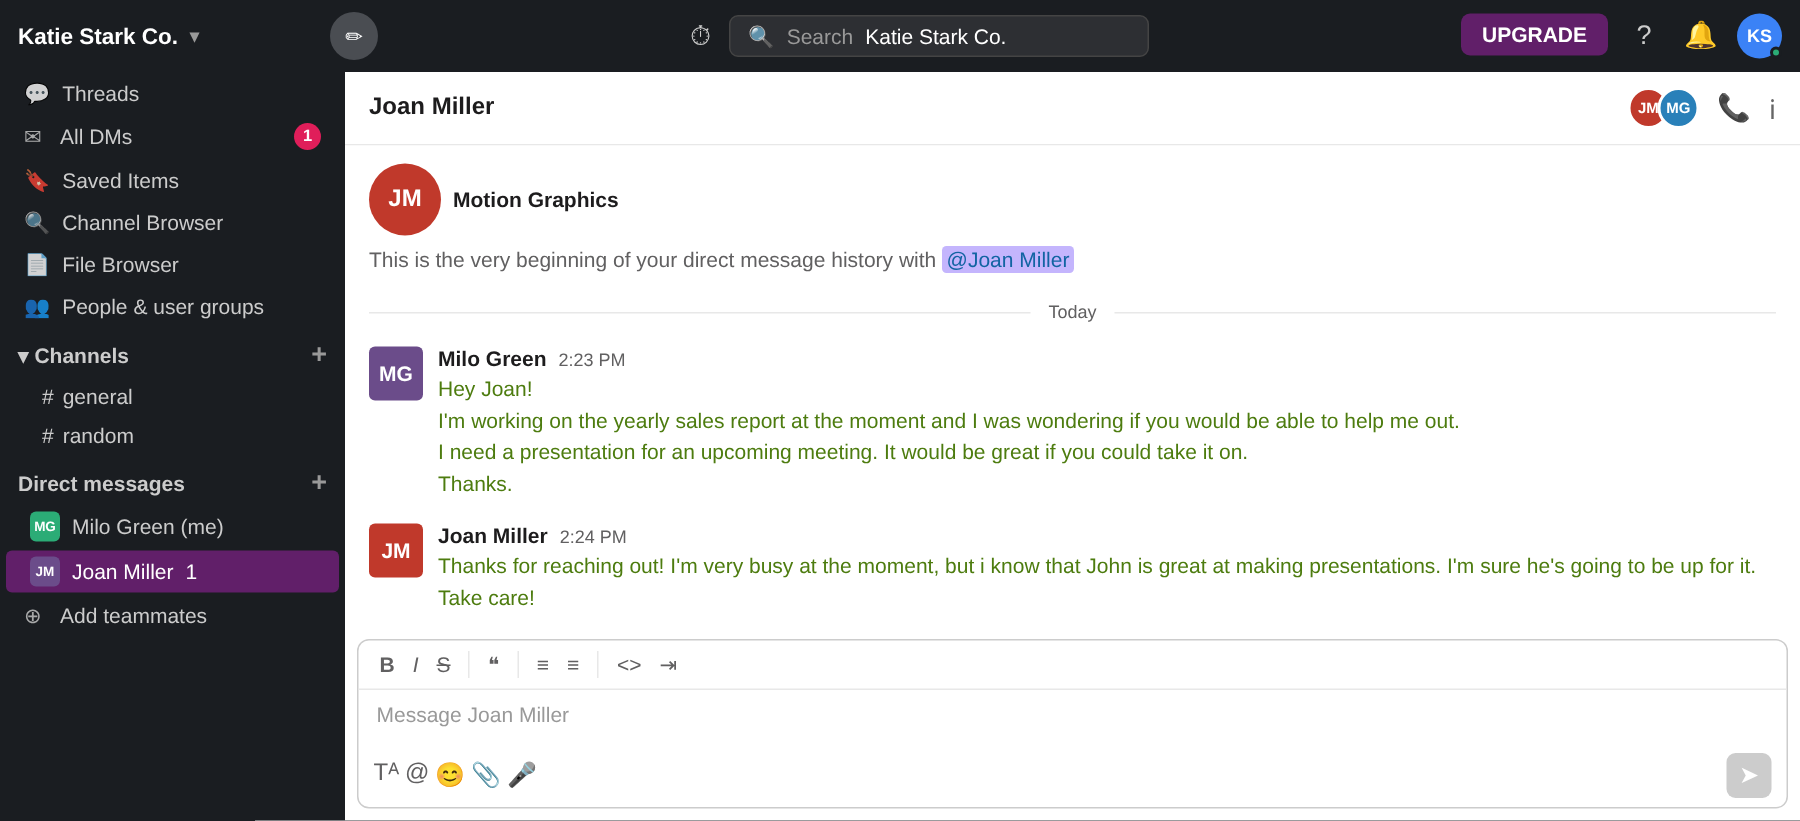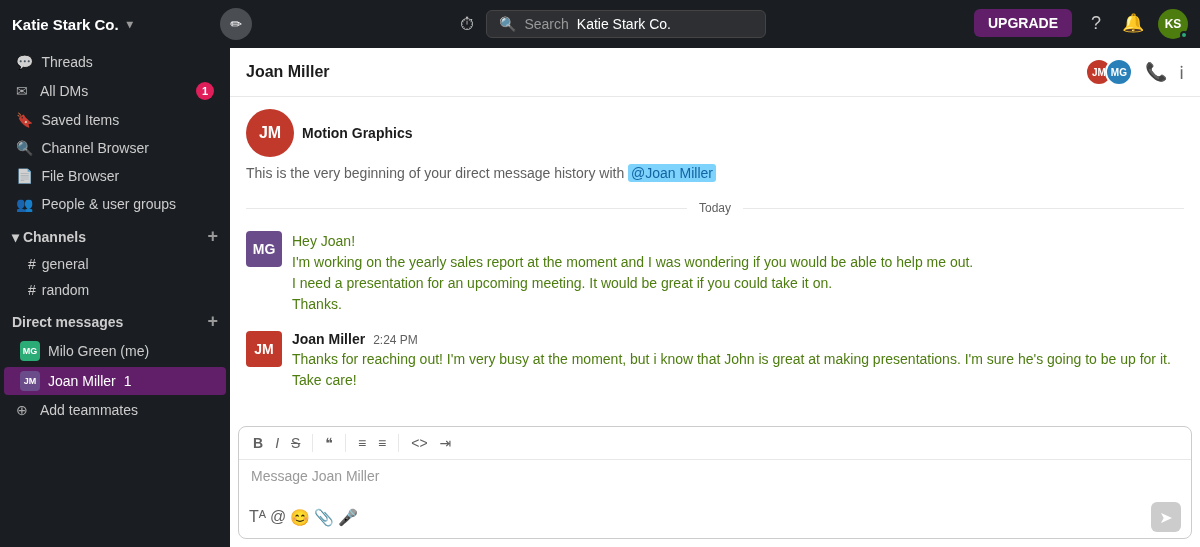--- a/index.html
+++ b/index.html
@@ -14,21 +14,21 @@
     .edit-btn { width: 32px; height: 32px; border-radius: 50%; background: #4a4d52; display: flex; align-items: center; justify-content: center; cursor: pointer; color: #fff; font-size: 14px; }
     .topbar-center { flex: 1; display: flex; align-items: center; justify-content: center; gap: 12px; }
     .history-btn { color: #ccc; font-size: 18px; cursor: pointer; }
     .search-bar { display: flex; align-items: center; gap: 8px; background: #2d2f33; border: 1px solid #444; border-radius: 6px; padding: 5px 12px; min-width: 280px; color: #ccc; font-size: 14px; cursor: pointer; }
     .search-bar .search-icon { color: #999; }
     .search-bar .search-text { color: #999; }
     .search-bar .search-workspace { color: #fff; font-weight: 500; }
     .topbar-right { display: flex; align-items: flex-start; gap: 10px; }
     .upgrade-btn { background: #611f69; color: #fff; border: none; border-radius: 6px; padding: 6px 14px; font-size: 14px; font-weight: 700; cursor: pointer; }
     .icon-btn { color: #ccc; font-size: 18px; cursor: pointer; width: 28px; height: 28px; display: flex; align-items: center; justify-content: center; }
-    .avatar-top { width: 30px; height: 30px; border-radius: 50%; background: #4d7c0f; display: flex; align-items: center; justify-content: center; color: #fff; font-size: 12px; font-weight: 700; position: relative; }
+    .avatar-top { width: 30px; height: 30px; border-radius: 50%; background: #3b82f6; display: flex; align-items: center; justify-content: center; color: #fff; font-size: 12px; font-weight: 700; position: relative; }
     .avatar-top .status-dot { position: absolute; bottom: 0; right: 0; width: 8px; height: 8px; background: #2bac76; border-radius: 50%; border: 2px solid #1a1d21; }
 
     
     .main { display: flex; flex: 1; overflow: hidden; }
 
     
     .sidebar { width: 230px; background: #1a1d21; color: #ccc; display: flex; flex-direction: column; overflow-y: auto; flex-shrink: 0; padding-bottom: 10px; }
     .sidebar-item { display: flex; align-items: center; gap: 8px; padding: 5px 12px; font-size: 14px; cursor: pointer; border-radius: 4px; margin: 1px 4px; color: #ccc; }
     .sidebar-item .item-icon { font-size: 14px; opacity: 0.8; min-width: 16px; }
     .sidebar-item .badge { background: #e01e5a; color: #fff; font-size: 11px; font-weight: 700; border-radius: 50%; width: 18px; height: 18px; display: flex; align-items: center; justify-content: center; margin-left: auto; }
@@ -50,21 +50,21 @@
     .avatar-sm { width: 28px; height: 28px; border-radius: 50%; border: 2px solid #fff; margin-left: -8px; display: flex; align-items: center; justify-content: center; font-size: 10px; font-weight: 700; color: #fff; }
     .avatar-sm:first-child { margin-left: 0; }
     .av1 { background: #c0392b; }
     .av2 { background: #2980b9; }
     .header-icon { color: #666; font-size: 18px; cursor: pointer; }
 
     
     .chat-messages { flex: 1; overflow-y: auto; padding: 0; background: #fff; }
     .history-banner { padding: 12px 16px; }
     .history-msg { font-size: 14px; color: #616061; }
-    .mention { color: #1264a3; background: #7dd3fc; padding: 1px 3px; border-radius: 3px; }
+    .mention { color: #1264a3; background: #c4b5fd; padding: 1px 3px; border-radius: 3px; }
     .date-divider { display: flex; align-items: center; padding: 8px 16px; }
     .date-divider::before, .date-divider::after { content: ''; flex: 1; height: 1px; background: #e8e8e8; }
     .date-divider span { padding: 0 12px; font-size: 12px; color: #616061; font-weight: 500; }
     .message { display: flex; gap: 10px; padding: 8px 16px; }
     .msg-avatar { width: 36px; height: 36px; border-radius: 4px; flex-shrink: 0; display: flex; align-items: center; justify-content: center; font-size: 14px; font-weight: 700; color: #fff; }
     .av-milo { background: #6b4c8a; }
     .av-joan { background: #c0392b; }
     .msg-content { flex: 1; }
     .msg-header { display: flex; align-items: baseline; gap: 8px; margin-bottom: 2px; }
     .msg-name { font-size: 14px; font-weight: 700; color: #1d1c1d; }
@@ -203,20 +203,24 @@
           </p>
         </div>
 
         <div class="date-divider">
           <span>Today</span>
         </div>
 
         <div class="message">
           <div class="msg-avatar av-milo">MG</div>
           <div class="msg-content">
+            <div class="msg-header">
+              <span class="msg-name">Milo Green</span>
+              <span class="msg-time">2:23 PM</span>
+            </div>
             <div class="msg-text">
               Hey Joan!<br>
               I'm working on the yearly sales report at the moment and I was wondering if you would be able to help me out.<br>
               I need a presentation for an upcoming meeting. It would be great if you could take it on.<br>
               Thanks.
             </div>
           </div>
         </div>
 
         <div class="message">

